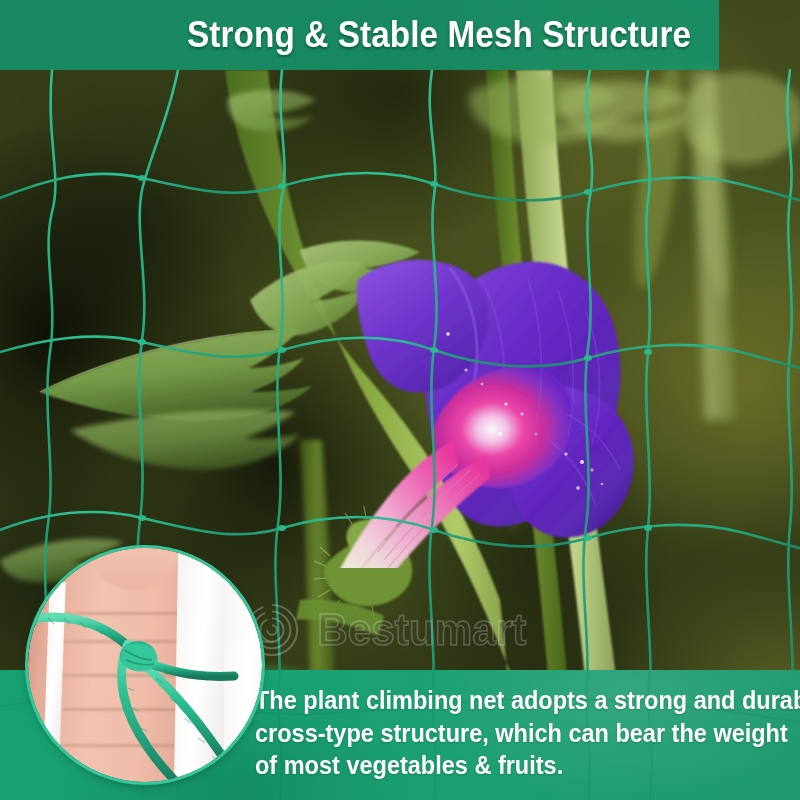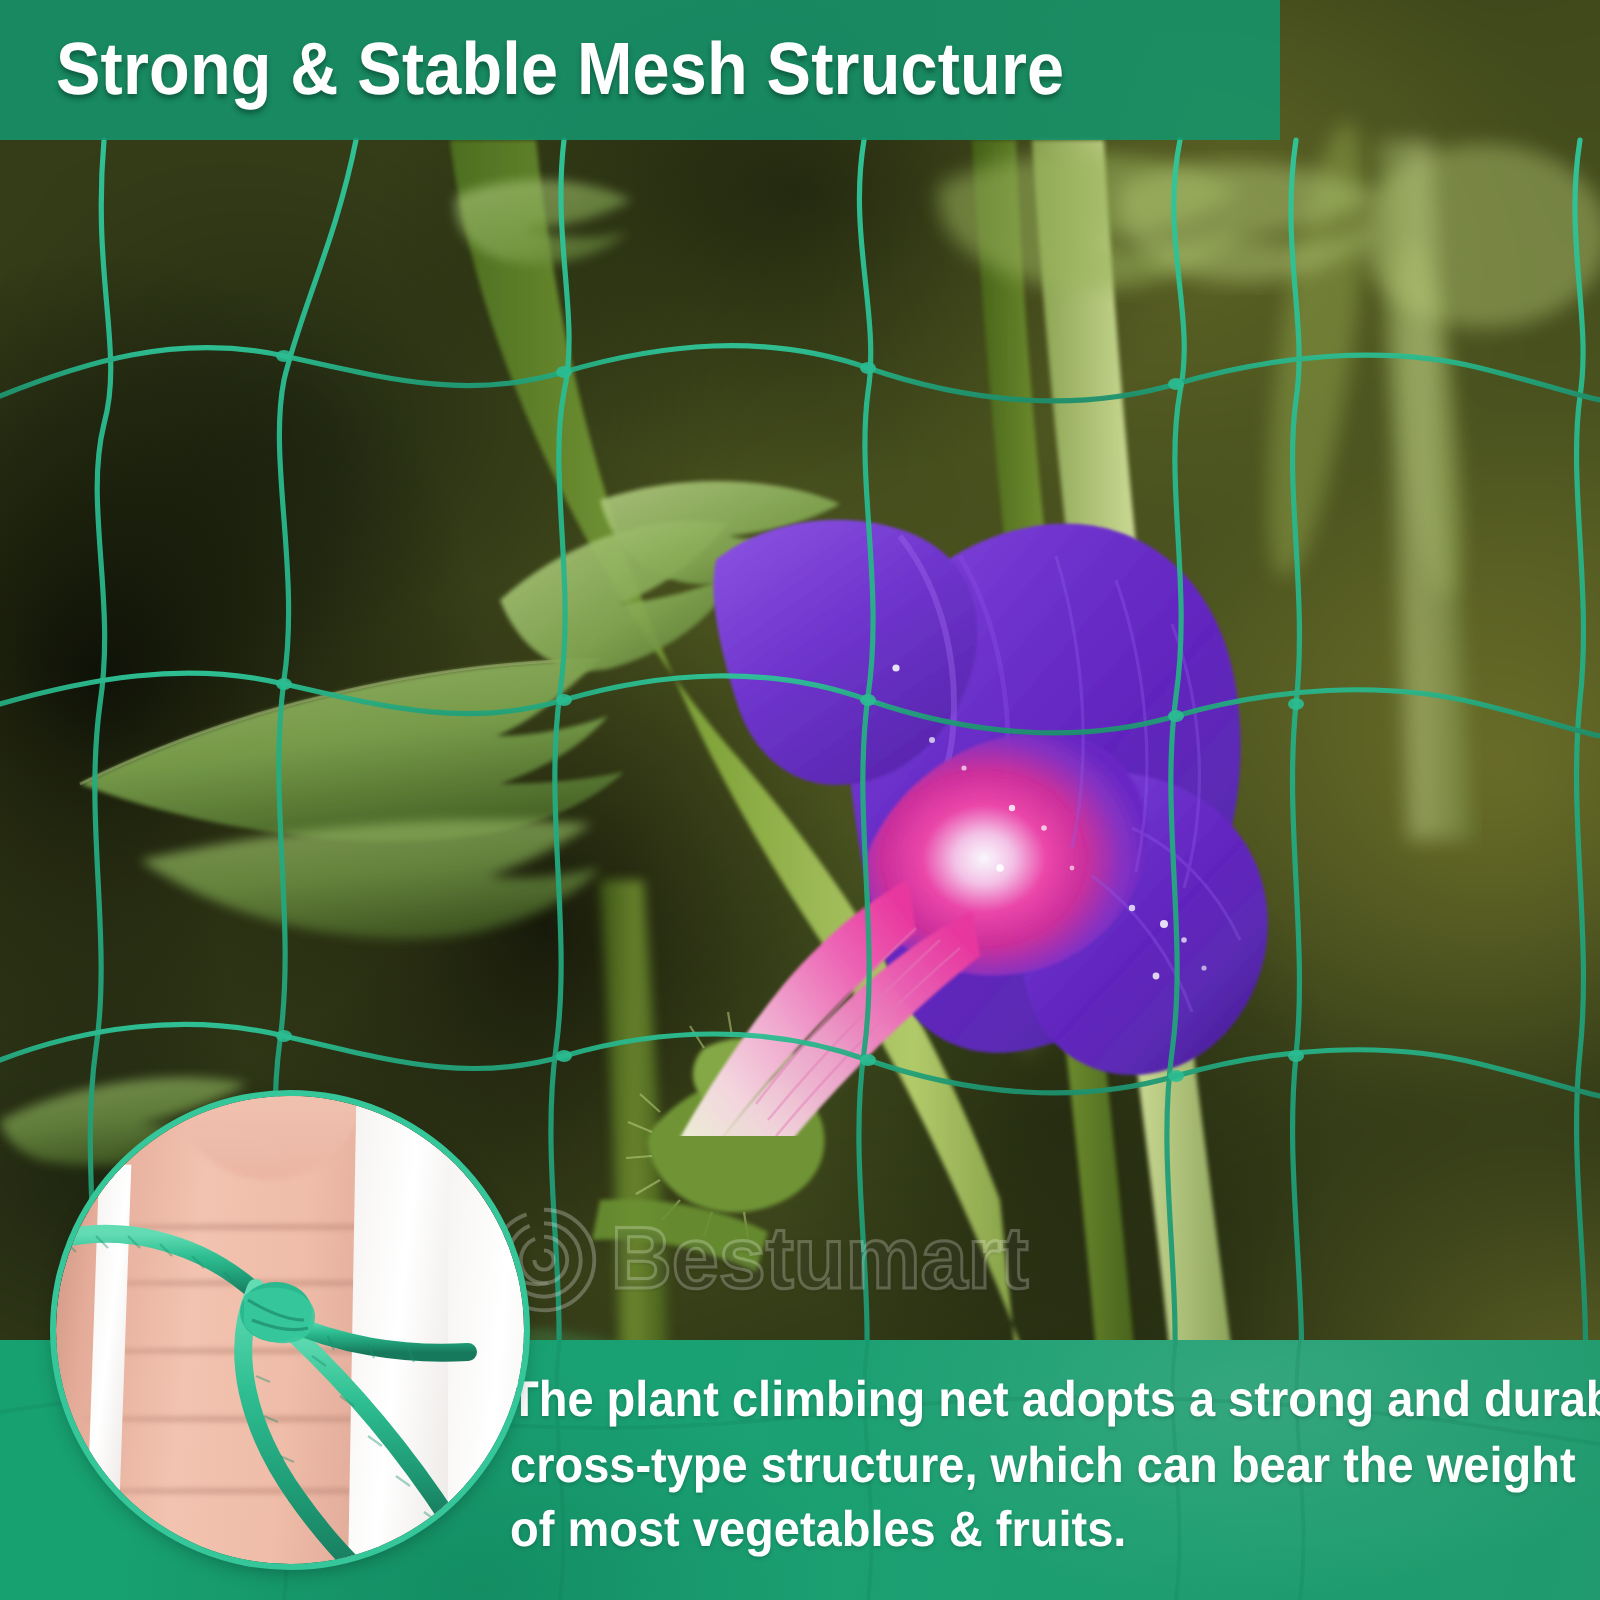--- a/index.html
+++ b/index.html
@@ -46,38 +46,38 @@
   .blade{position:absolute;border-radius:50%;filter:blur(5px);opacity:.85;}
 
   
   .net{position:absolute;inset:0;pointer-events:none;}
 
   
   .flower{position:absolute;left:330px;top:238px;width:310px;height:330px;}
 
   
   .header-band{
-    position:absolute;left:0;top:0;width:640px;height:70px;
+    position:absolute;left:0;top:0;width:719px;height:70px;
     background:rgba(20,150,110,.86);
-    display:flex;align-items:center;justify-content:flex-start;
+    display:flex;align-items:center;justify-content:flex-end;
   }
   .header-title{
     color:#ffffff;
     font-size:37px;
     font-weight:700;
     letter-spacing:.1px;
     white-space:nowrap;
     transform:scaleX(.9);
     text-shadow:0 2px 3px rgba(0,40,25,.45);
   }
 
   
   .watermark{
     position:absolute;left:243px;top:601px;
-    display:flex;align-items:center;gap:0;
+    display:flex;align-items:center;gap:12px;
     opacity:.42;
     pointer-events:none;
   }
   .wm-mark{width:58px;height:58px;display:block;}
   .wm-text{
     font-size:44px;font-weight:700;
     color:rgba(255,255,255,.10);
     -webkit-text-stroke:1.5px rgba(255,255,255,.55);
     transform:scaleX(.96);
     line-height:1;

